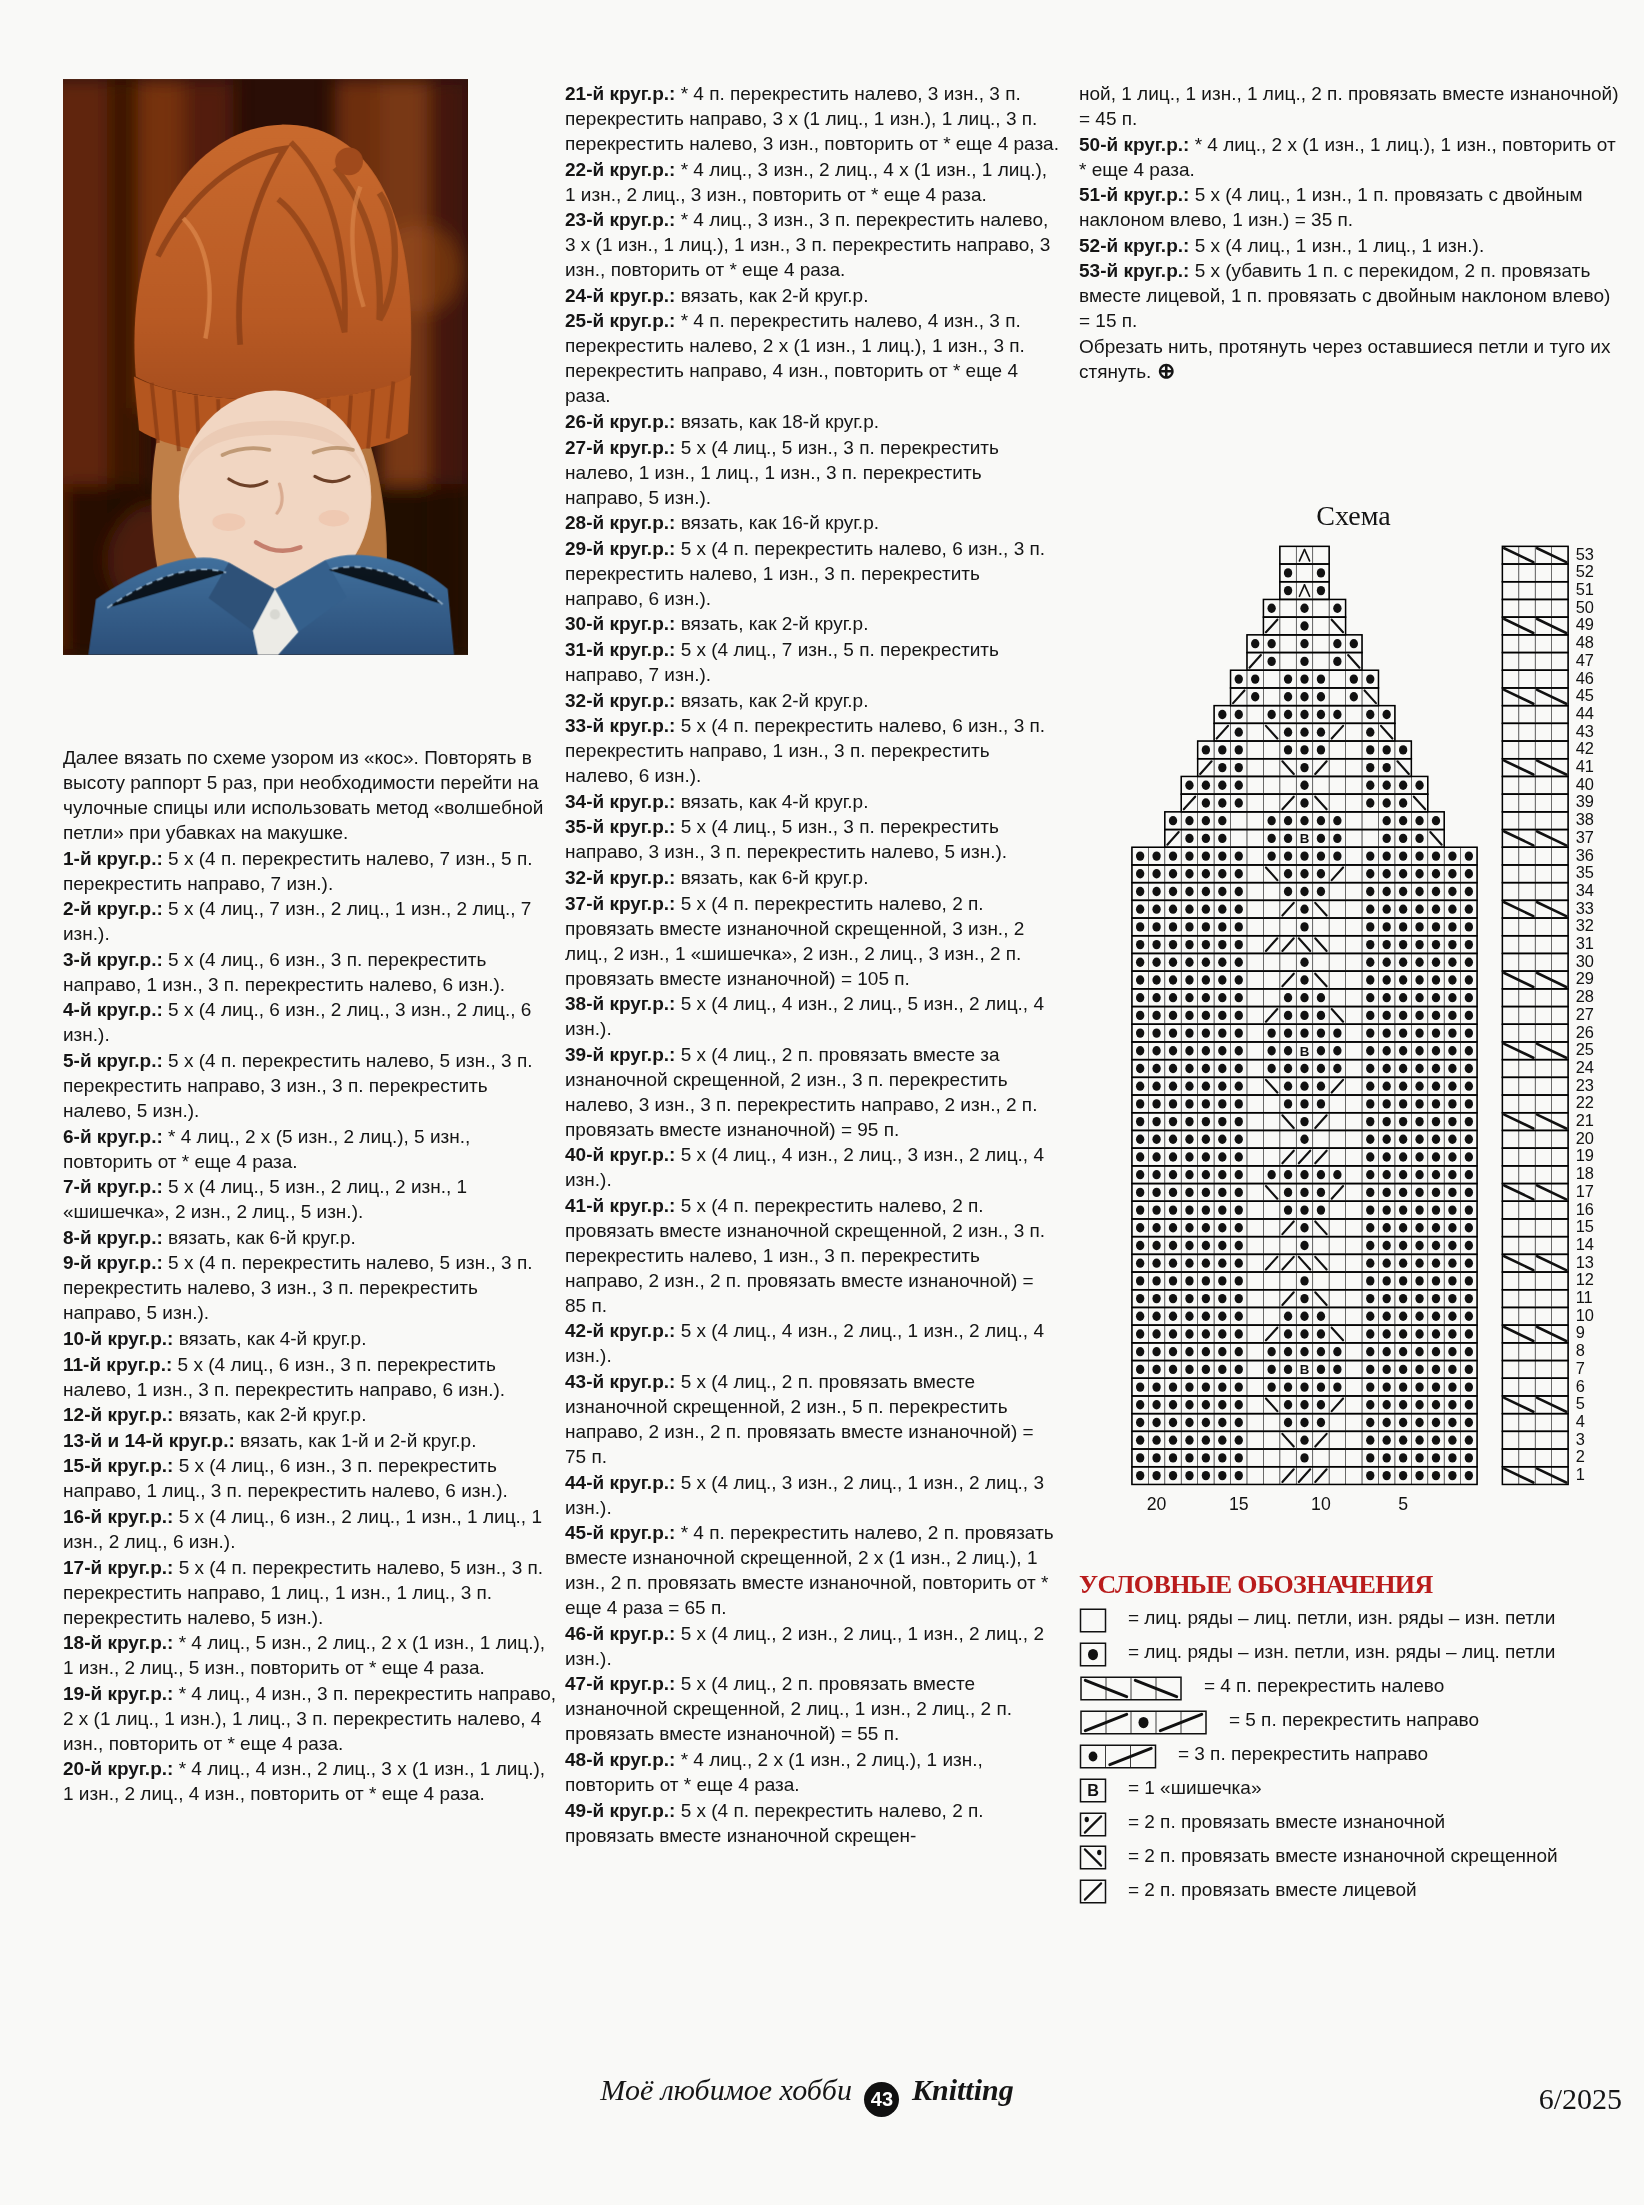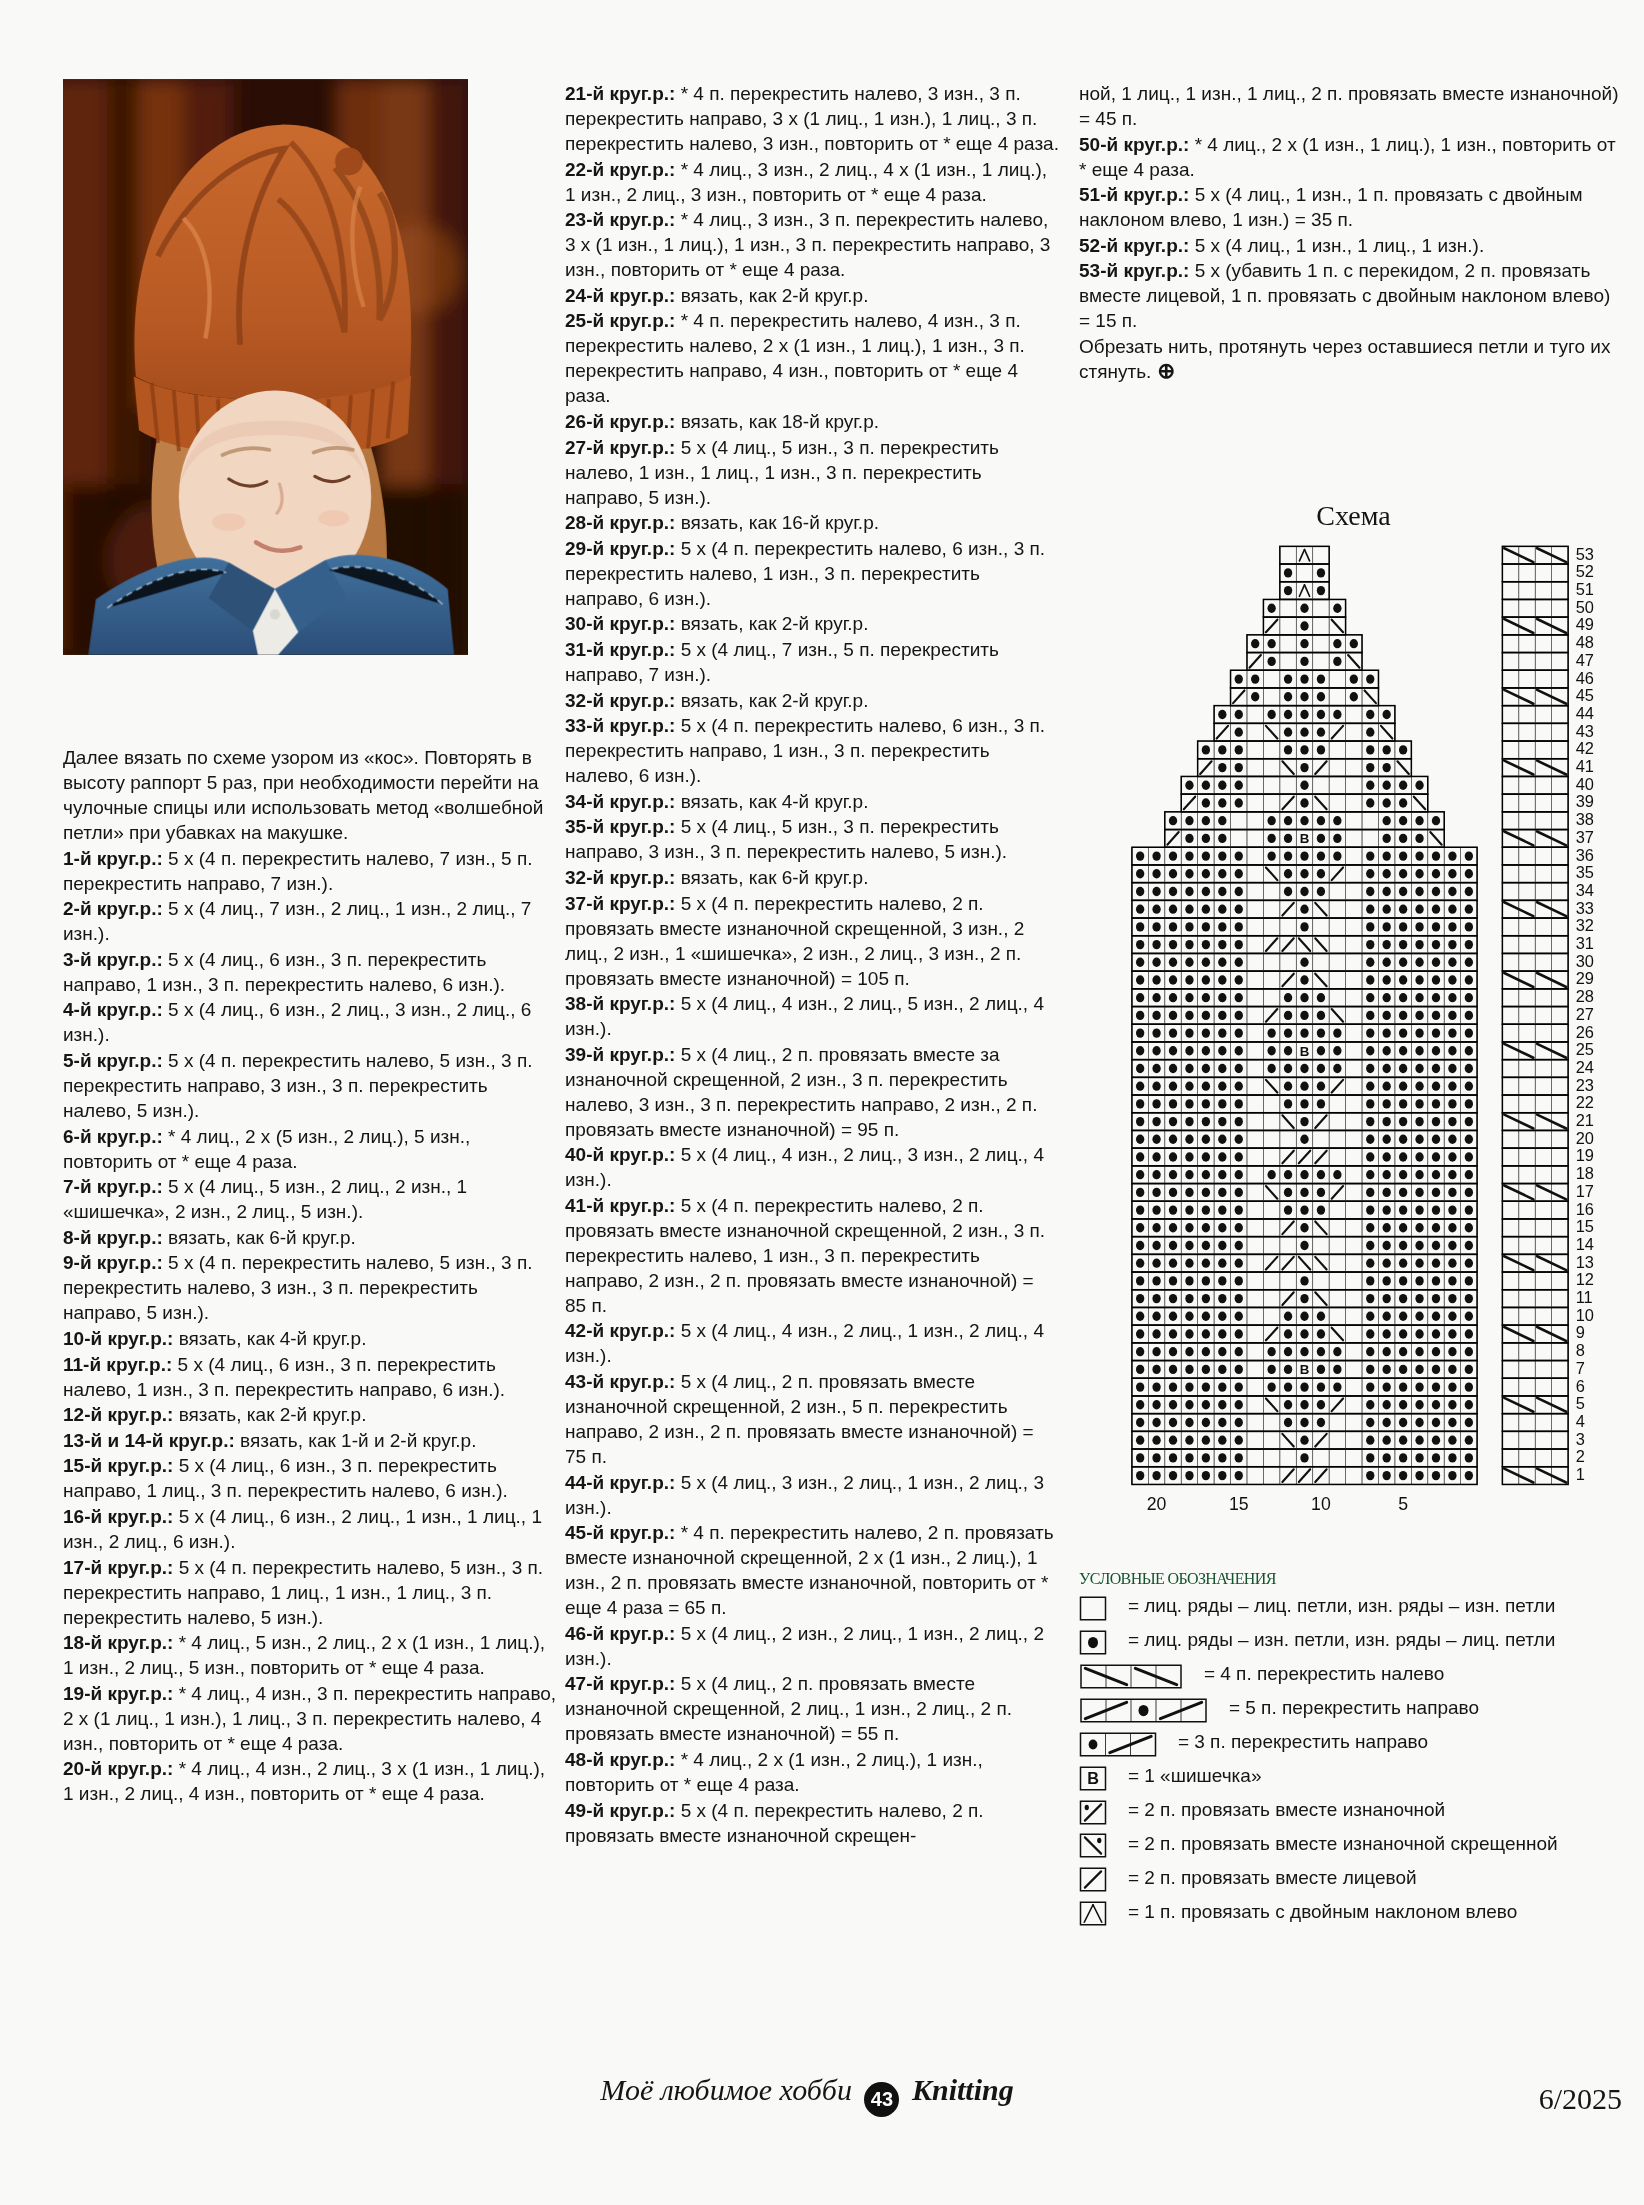--- a/index.html
+++ b/index.html
@@ -12,21 +12,21 @@
   .col{position:absolute;font-size:19px;line-height:25px;text-align:left;}
   .col p{margin:0 0 0.6px 0;}
   .col b{font-weight:700;}
   #photo{position:absolute;left:63px;top:79px;width:405px;height:576px;overflow:hidden;}
   #col-left{left:63px;top:745px;width:495px;}
   #col-mid{left:565px;top:81px;width:495px;}
   #col-right{left:1079px;top:81px;width:541px;}
   .chart-block{position:absolute;left:1094px;top:500px;width:531px;}
   .chart-title{font-family:"Liberation Serif", serif;font-size:28px;text-align:center;width:443px;margin:0 0 8.9px 38px;}
   .legend{position:absolute;left:1079px;top:1570px;width:557px;}
-  .legend-title{font-family:"Liberation Serif", serif;font-weight:400;font-size:16px;color:#14532d;letter-spacing:-0.6px;margin:0 0 6.3px 0;}
+  .legend-title{font-family:"Liberation Serif", serif;font-weight:700;font-size:26px;color:#b91c1c;letter-spacing:-0.6px;margin:0 0 6.3px 0;}
   .legend-item{display:flex;align-items:flex-start;margin:0 0 5.7px 0;}
   .legend-item .sym{flex:0 0 auto;margin-right:8.9px;margin-top:1.3px;}
   .legend-item .txt{font-size:19px;line-height:23.4px;margin-left:12px;}
   .footer-mid{position:absolute;left:538px;top:2073px;width:538px;text-align:center;
     font-family:"Liberation Serif", serif;font-style:italic;font-size:30px;white-space:nowrap;}
   .footer-mid .page-badge{display:inline-block;width:35px;height:35px;border-radius:50%;background:#111;
     color:#fff;font-style:normal;font-family:"Liberation Sans",sans-serif;font-weight:700;font-size:20px;
     line-height:35px;text-align:center;vertical-align:-6.3px;margin:0 5px;}
   .footer-mid .brand-right{font-weight:700;}
   .footer-issue{position:absolute;left:1391px;top:2082px;width:231px;text-align:right;
@@ -2336,28 +2336,20 @@
           </svg></span>
         <span class="txt">= 2 п. провязать вместе изнаночной скрещенной</span>
       </div>
       <div class="legend-item">
         <span class="sym"><svg width="28" height="25" viewBox="0 0 44 40">
             <rect x="2" y="2" width="40" height="36" fill="none" stroke="#111" stroke-width="2.4"></rect>
             <line x1="9" y1="33" x2="35" y2="7" stroke="#111" stroke-width="3.4" stroke-linecap="round"></line>
           </svg></span>
         <span class="txt">= 2 п. провязать вместе лицевой</span>
       </div>
-      <div class="legend-item">
-        <span class="sym"><svg width="28" height="25" viewBox="0 0 44 40">
-            <rect x="2" y="2" width="40" height="36" fill="none" stroke="#111" stroke-width="2.4"></rect>
-            <line x1="8" y1="34" x2="22" y2="6" stroke="#111" stroke-width="2.6" stroke-linecap="round"></line>
-            <line x1="22" y1="6" x2="36" y2="34" stroke="#111" stroke-width="2.6" stroke-linecap="round"></line>
-          </svg></span>
-        <span class="txt">= 1 п. провязать с двойным наклоном влево</span>
-      </div>
     </div>
 </div>
 
 <div class="footer-mid">
   <span>Моё любимое хобби</span>
   <span class="page-badge">43</span>
   <span class="brand-right">Knitting</span>
 </div>
 <div class="footer-issue">6/2025</div>
 

